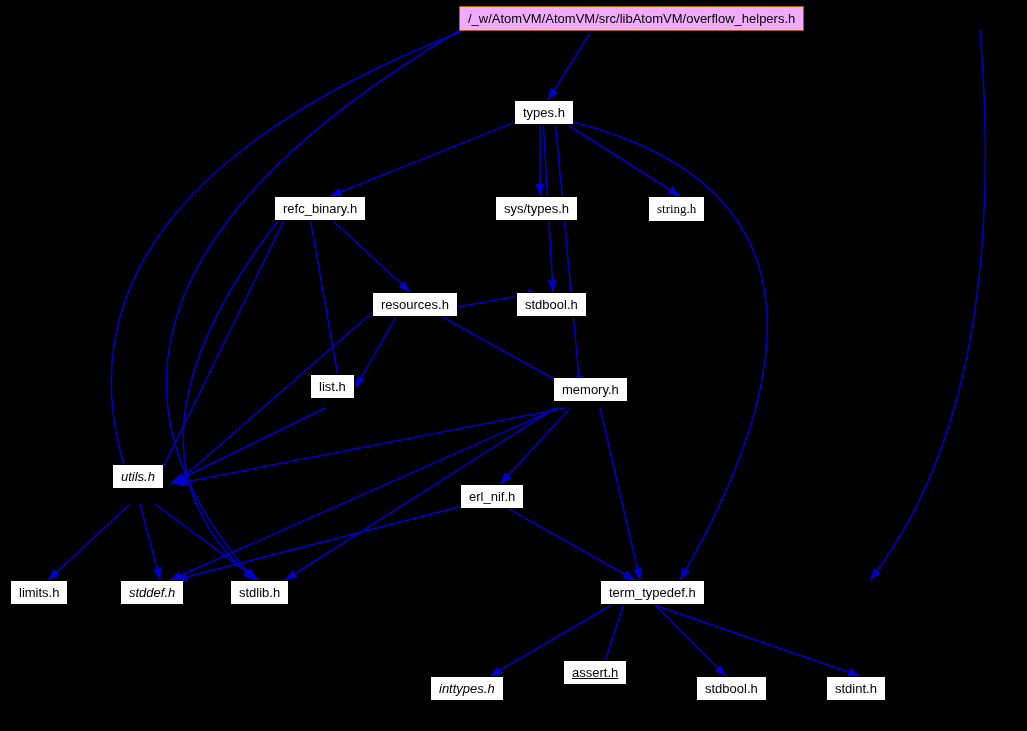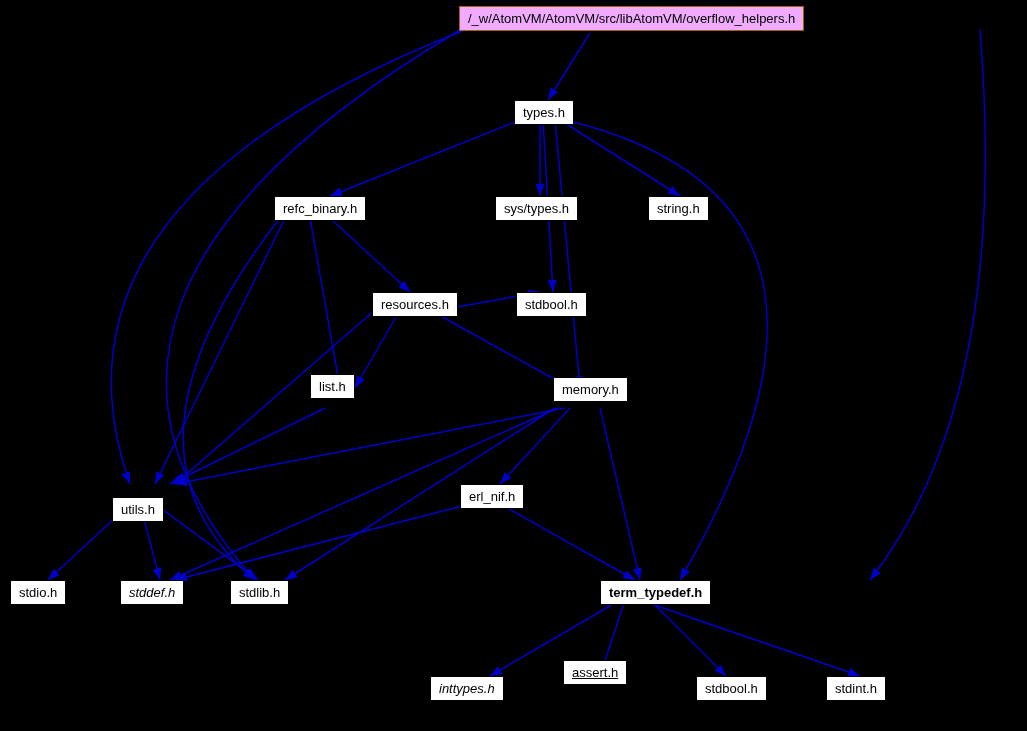--- a/index.html
+++ b/index.html
@@ -111,41 +111,41 @@
 </svg>
 
 <div class="node-box highlighted" style="left:459px; top:6px;">/_w/AtomVM/AtomVM/src/libAtomVM/overflow_helpers.h</div>
 
 <div class="node-box" style="left:514px; top:100px;">types.h</div>
 
 <div class="node-box" style="left:274px; top:196px;">refc_binary.h</div>
 
 <div class="node-box" style="left:495px; top:196px;">sys/types.h</div>
 
-<div class="node-box" style="left:648px; top:196px;">string.h</div>
+<div class="node-box" style="left:648px; top:196px;font-family:Liberation Serif, serif;">string.h</div>
 
 <div class="node-box" style="left:372px; top:292px;">resources.h</div>
 
 <div class="node-box" style="left:516px; top:292px;">stdbool.h</div>
 
 <div class="node-box" style="left:310px; top:374px;">list.h</div>
 
 <div class="node-box" style="left:553px; top:377px;">memory.h</div>
 
-<div class="node-box" style="left:112px; top:497px;">utils.h</div>
+<div class="node-box" style="left:112px; top:464px;font-style:italic;">utils.h</div>
 
 <div class="node-box" style="left:460px; top:484px;text-align:center;">erl_nif.h</div>
 
-<div class="node-box" style="left:10px; top:580px;">stdio.h</div>
+<div class="node-box" style="left:10px; top:580px;">limits.h</div>
 
 <div class="node-box" style="left:120px; top:580px;font-style:italic;">stddef.h</div>
 
 <div class="node-box" style="left:230px; top:580px;">stdlib.h</div>
 
-<div class="node-box" style="left:600px; top:580px;font-weight:bold;">term_typedef.h</div>
+<div class="node-box" style="left:600px; top:580px;">term_typedef.h</div>
 
 <div class="node-box" style="left:430px; top:676px;font-style:italic;">inttypes.h</div>
 
 <div class="node-box" style="left:563px; top:660px;text-decoration:underline;">assert.h</div>
 
 <div class="node-box" style="left:696px; top:676px;">stdbool.h</div>
 
 <div class="node-box" style="left:826px; top:676px;">stdint.h</div>
 
 </body></html>

